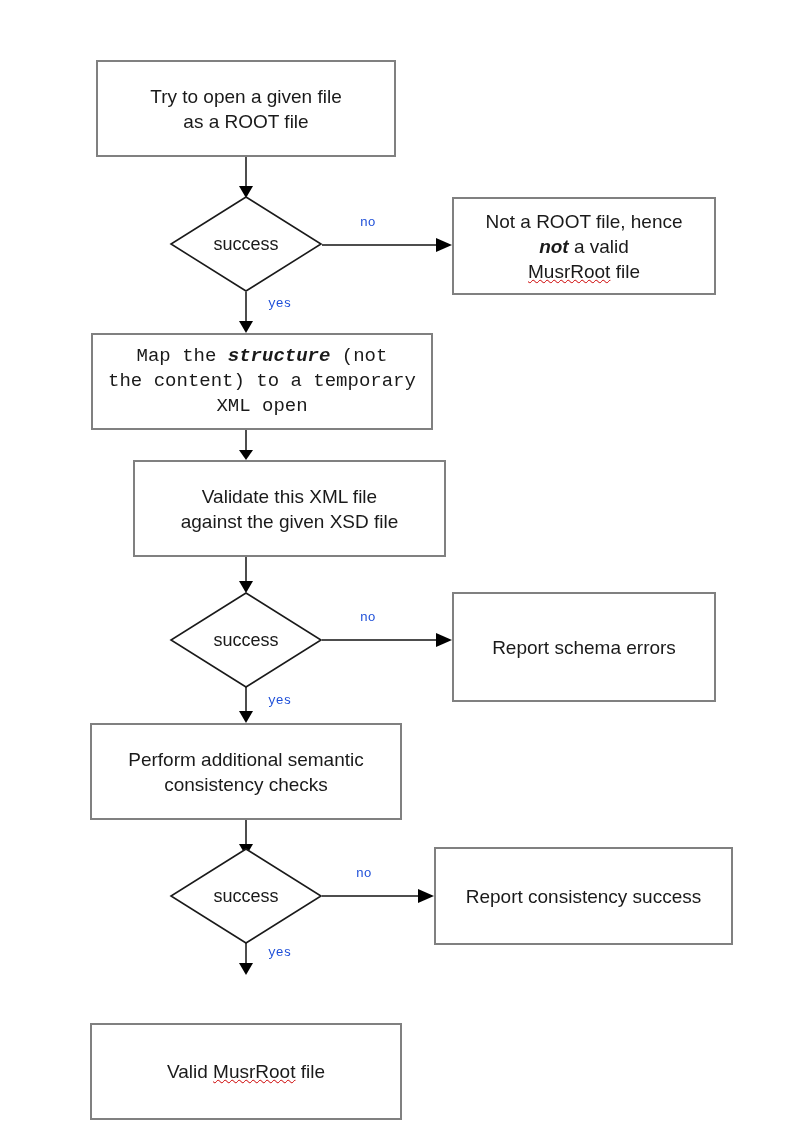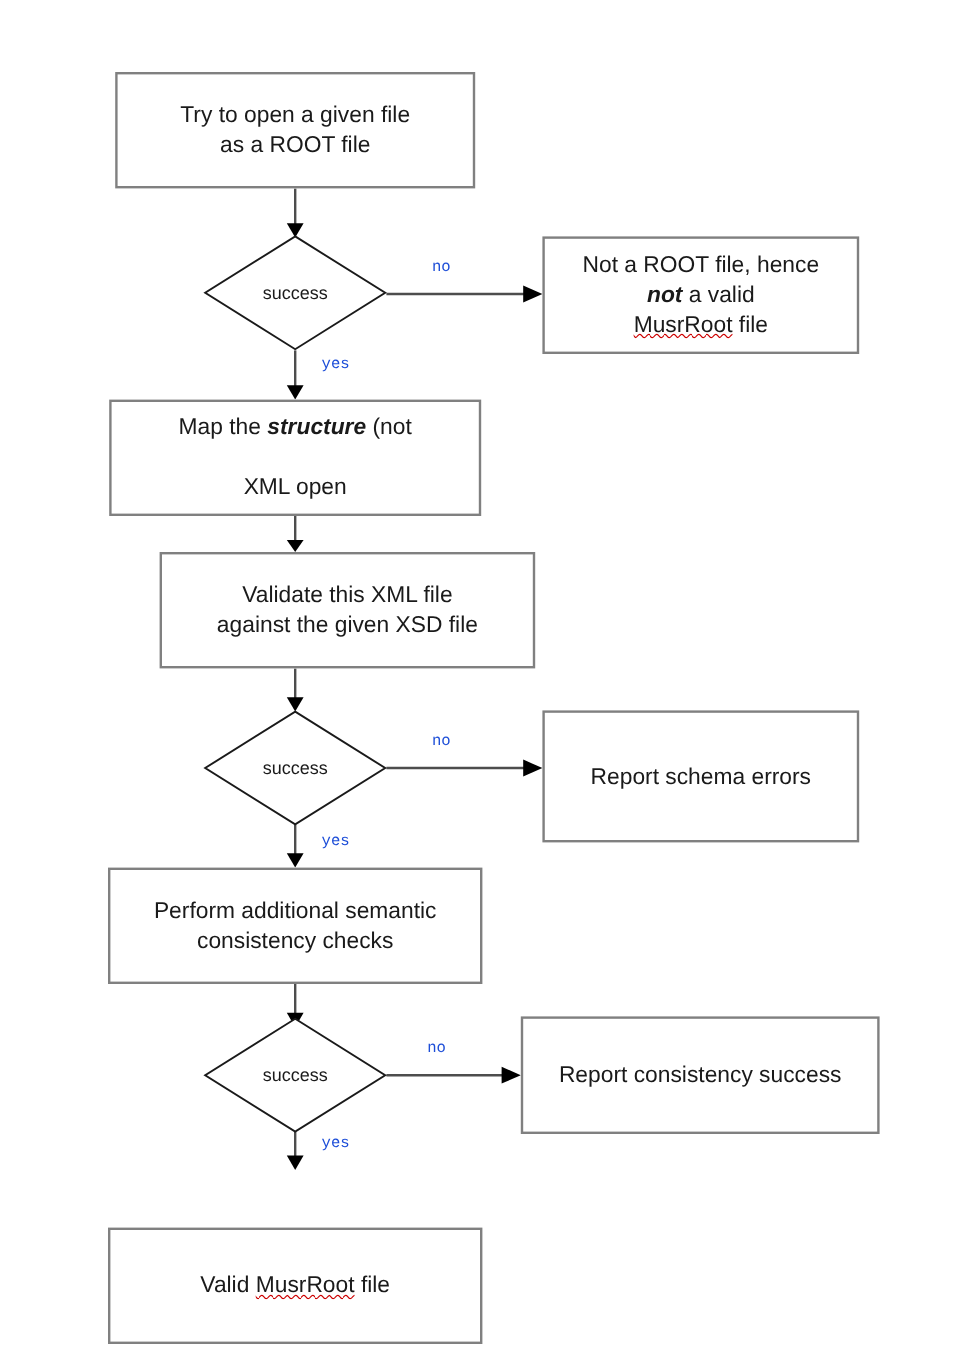--- a/index.html
+++ b/index.html
@@ -42,21 +42,21 @@
     display: block;
     overflow: visible;
   }
   .diamond-label {
     position: absolute;
     left: 0; top: 0;
     width: 100%; height: 100%;
     display: flex;
     align-items: center;
     justify-content: center;
-    font-size: 15px;
+    font-size: 18px;
     color: #1a1a1a;
     pointer-events: none;
   }
   .edge-label {
     position: absolute;
     font-size: 13px;
     color: #1d4ed8;
     white-space: nowrap;
     font-family: Liberation Mono, monospace;
   }
@@ -160,24 +160,24 @@
   <div class="edge-label" style="left:268px; top:296px;">yes</div>
 
   <div class="node process" style="left:452px; top:197px; width:264px; height:98px;">
     <span class="txt">
       <span>Not a ROOT file, hence</span><br>
       <b class="bi">not</b><span> a valid</span><br>
       <span class="spell">MusrRoot</span><span> file</span>
     </span>
   </div>
 
-  <div class="node process" style="left:91px; top:333px; width:310px; height:97px;">
+  <div class="node process" style="left:91px; top:333px; width:342px; height:97px;font-family:Liberation Mono, monospace;">
     <span class="txt">
       <span>Map the </span><b class="bi">structure</b><span> (not</span><br>
-      <br>
+      <span>the content) to a temporary</span><br>
       <span>XML open</span>
     </span>
   </div>
 
   <div class="node process" style="left:89px; top:460px; width:313px; height:97px;margin-left:44px;">
     <span class="txt">
       <span>Validate this XML file</span><br>
       <span>against the given XSD file</span>
     </span>
   </div>

